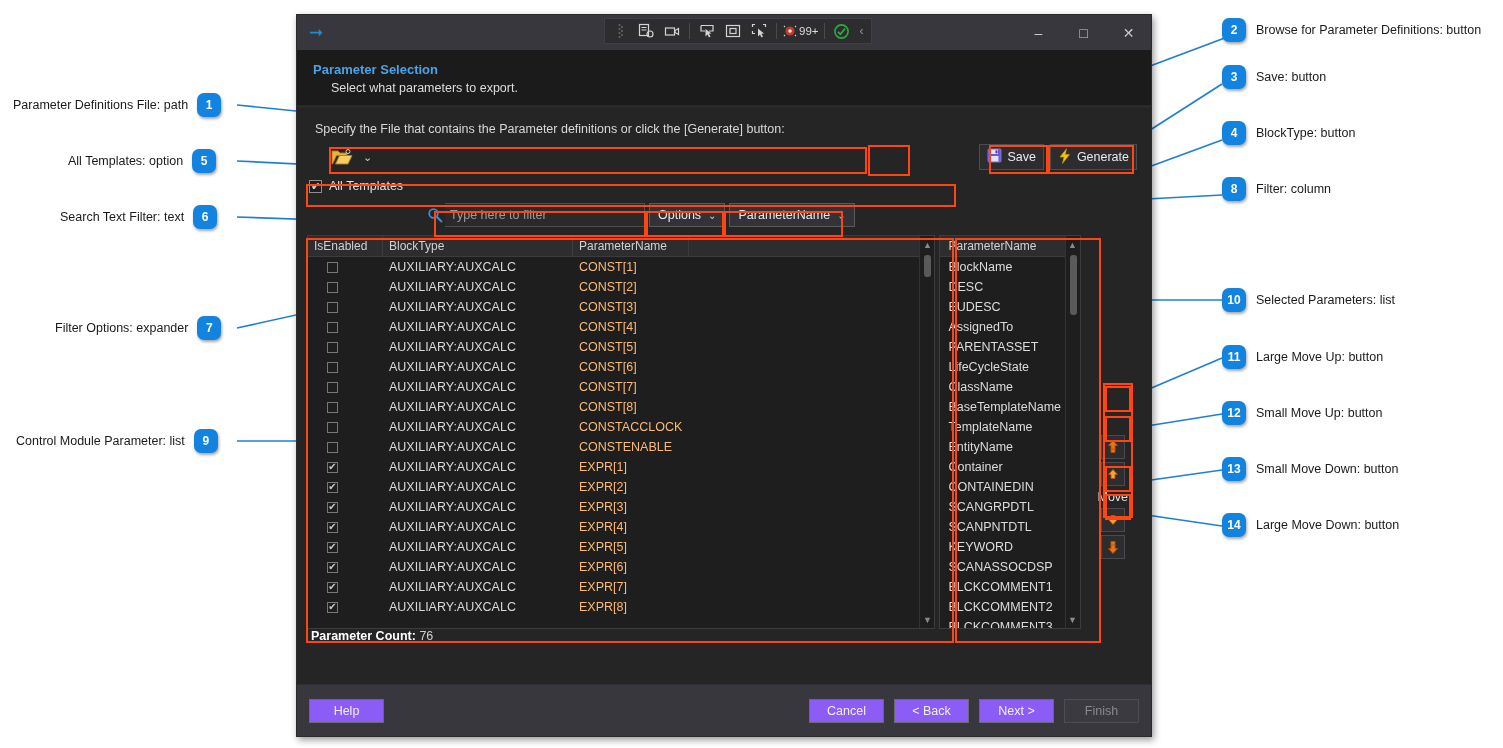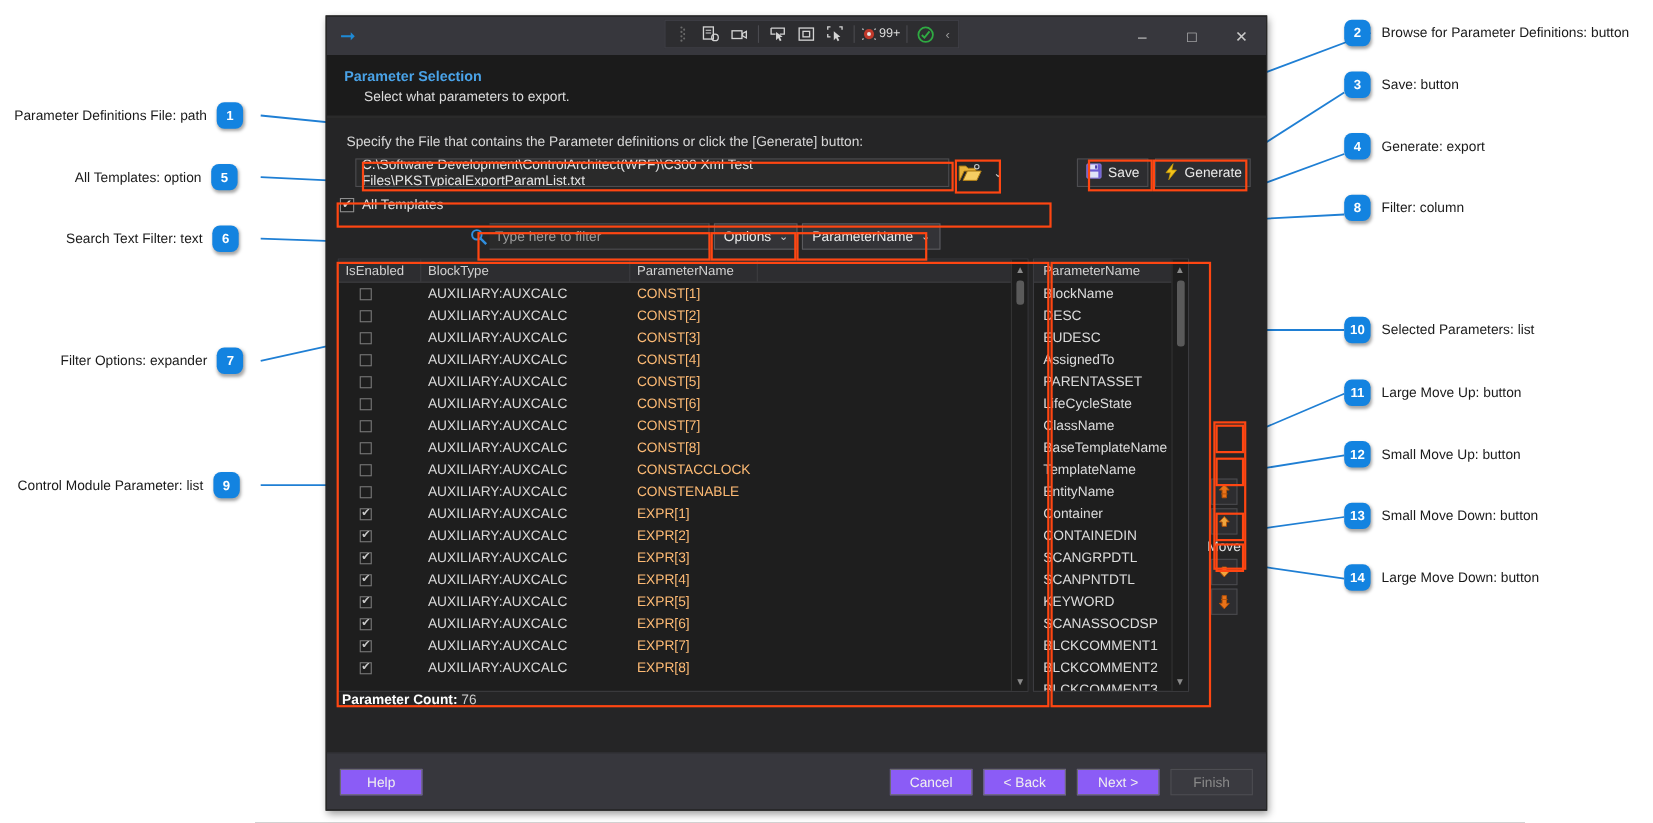--- a/index.html
+++ b/index.html
@@ -172,21 +172,21 @@
 <div class="callout" style="left:1222px;top:18px;">
   <span class="badge right-of">2</span>
   <span class="lbl">Browse for Parameter Definitions: button</span>
 </div>
 <div class="callout" style="left:1222px;top:65px;">
   <span class="badge right-of">3</span>
   <span class="lbl">Save: button</span>
 </div>
 <div class="callout" style="left:1222px;top:121px;">
   <span class="badge right-of">4</span>
-  <span class="lbl">Generate: export</span>
+  <span class="lbl">BlockType: button</span>
 </div>
 <div class="callout" style="left:1222px;top:177px;">
   <span class="badge right-of">8</span>
   <span class="lbl">Filter: column</span>
 </div>
 <div class="callout" style="left:1222px;top:288px;">
   <span class="badge right-of">10</span>
   <span class="lbl">Selected Parameters: list</span>
 </div>
 <div class="callout" style="left:1222px;top:345px;">
@@ -289,21 +289,20 @@
     <h1>Parameter Selection</h1>
     <p>Select what parameters to export.</p>
   </div>
   <div class="headrule"></div>
 
   <div class="wizbody">
 
     <div class="instr">Specify the File that contains the Parameter definitions or click the [Generate] button:</div>
 
     <div class="pathrow" style="padding-left:16px;">
-      <div class="pathbox">C:\Software Development\ControlArchitect(WPF)\C300 Xml Test Files\PKSTypicalExportParamList.txt</div>
       <div class="browsebtn">
         <svg width="22" height="19" viewBox="0 0 22 19">
           <path d="M1 16 V3 H7 L9 5 H16 V7.5 H5.5 L1.5 16 Z" fill="#e8b33a" stroke="#b07e14" stroke-width="0.9"></path>
           <path d="M4.5 16 L8.5 7.5 H21 L17 16 Z" fill="#f5cd62" stroke="#b07e14" stroke-width="0.9"></path>
           <circle cx="17" cy="3.5" r="2" fill="none" stroke="#c9c9c9" stroke-width="1"></circle>
         </svg>
       </div>
       <span class="splitchev">⌄</span>
 
       <div class="savegen">

